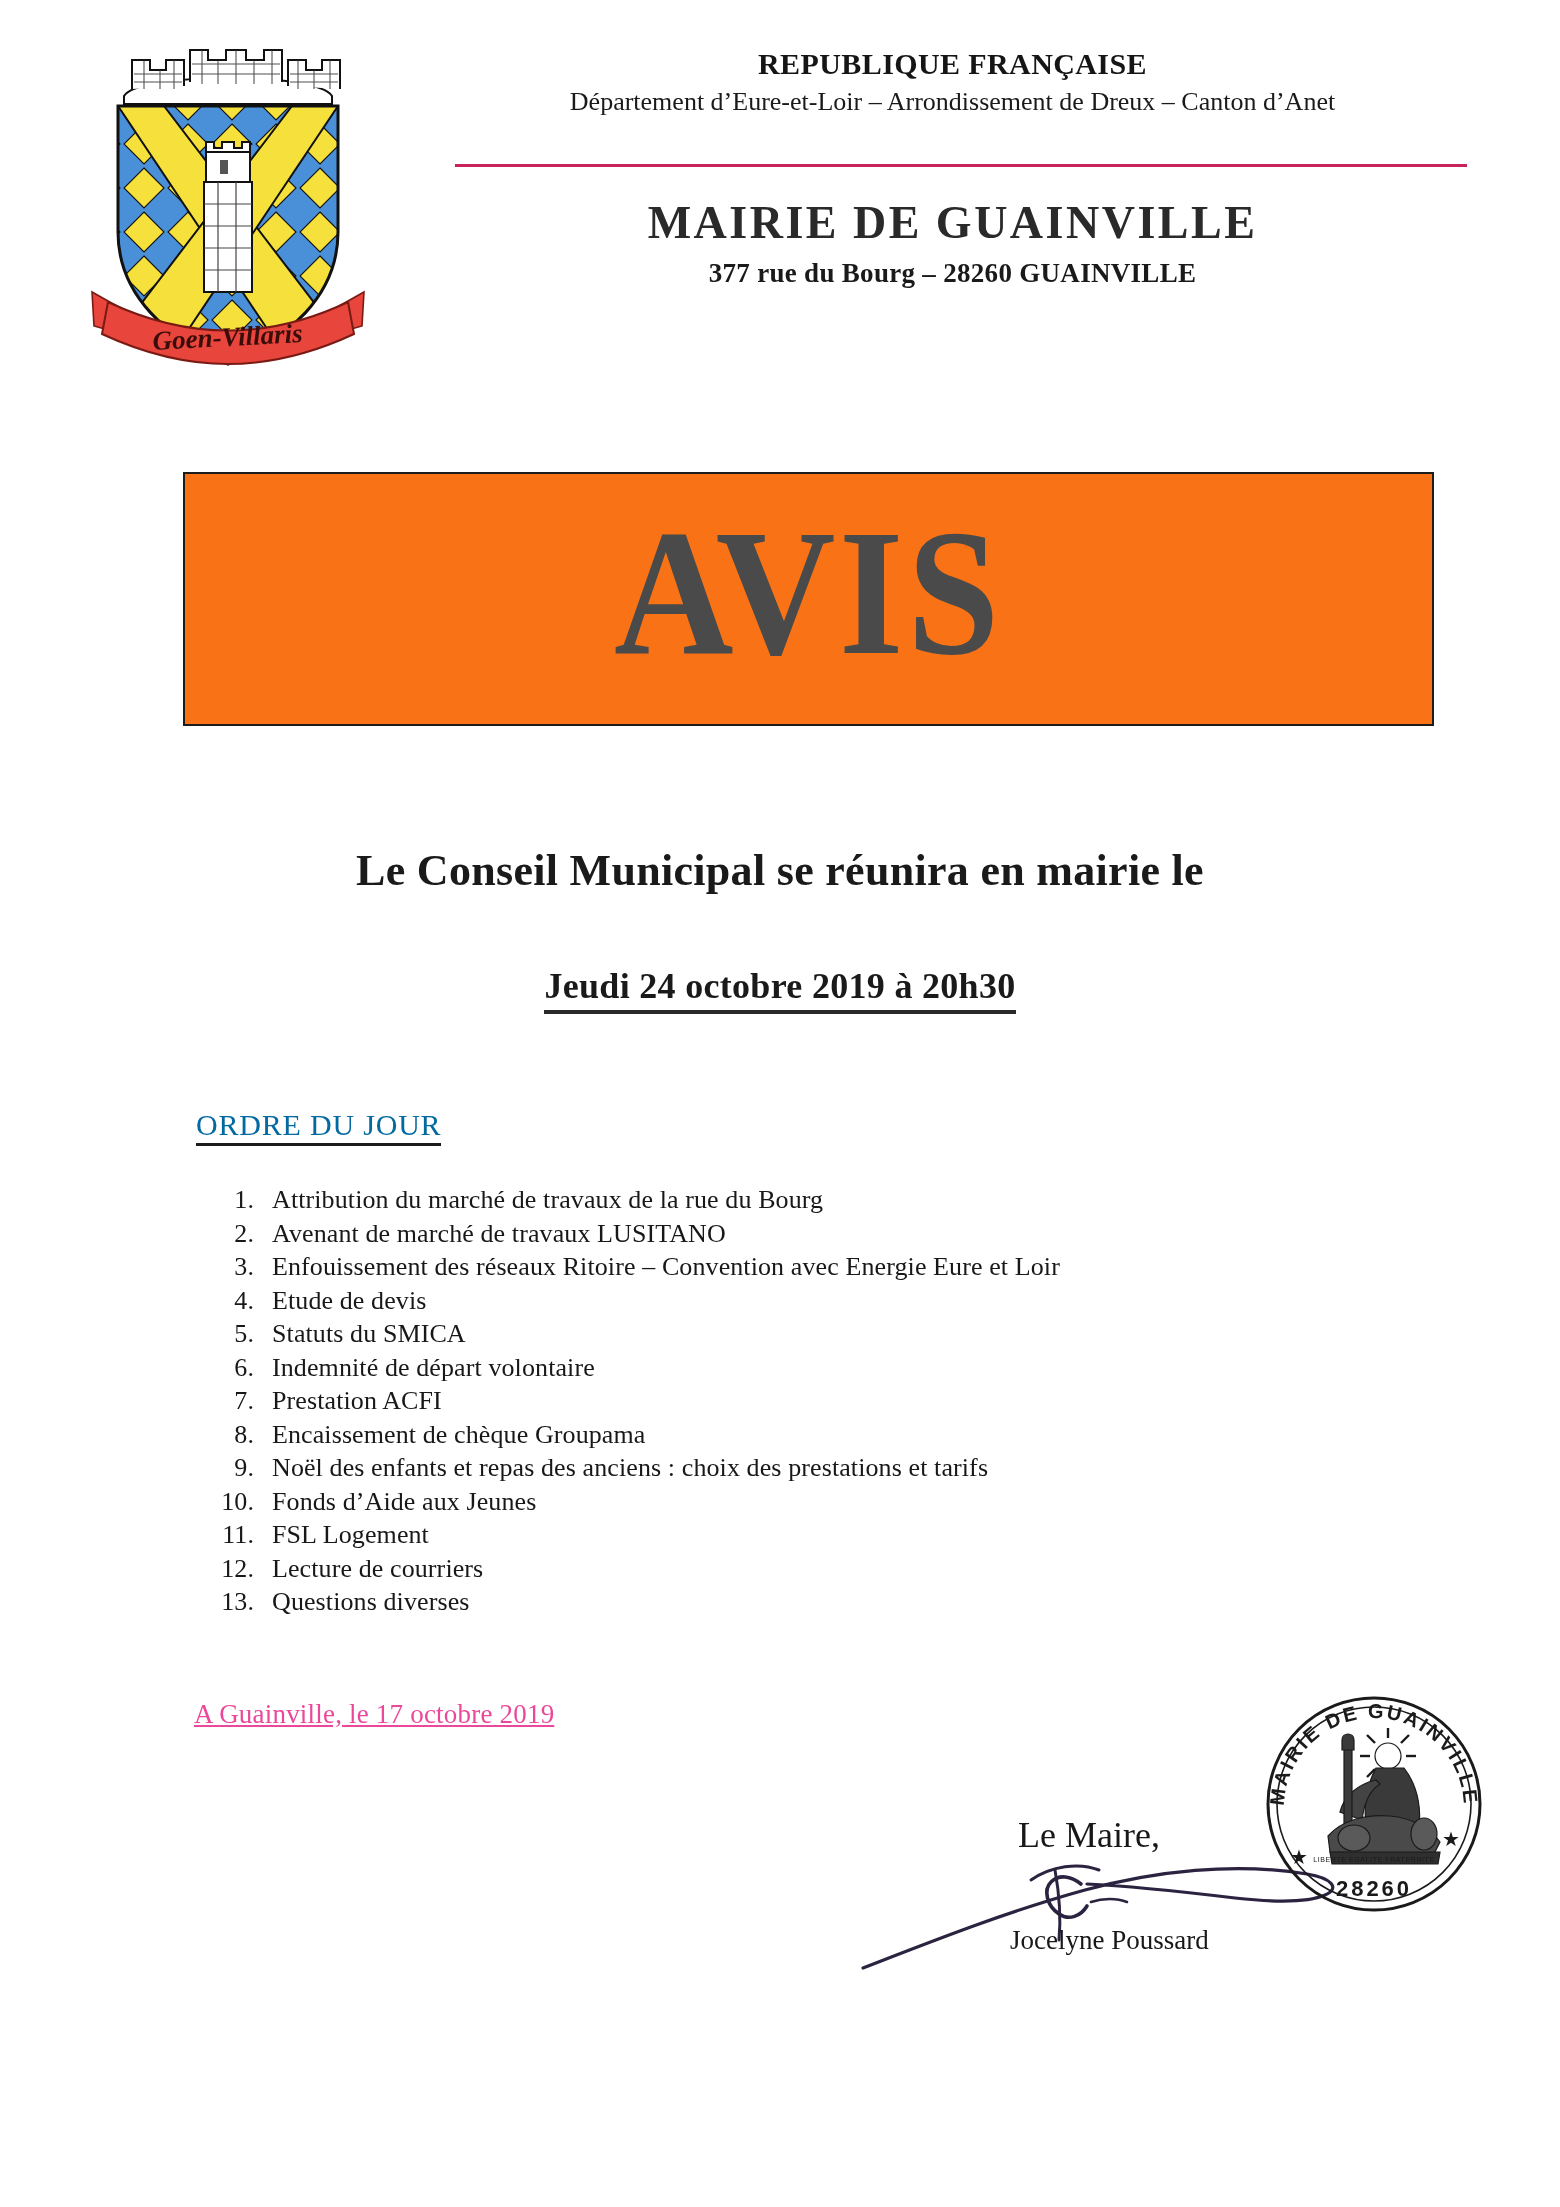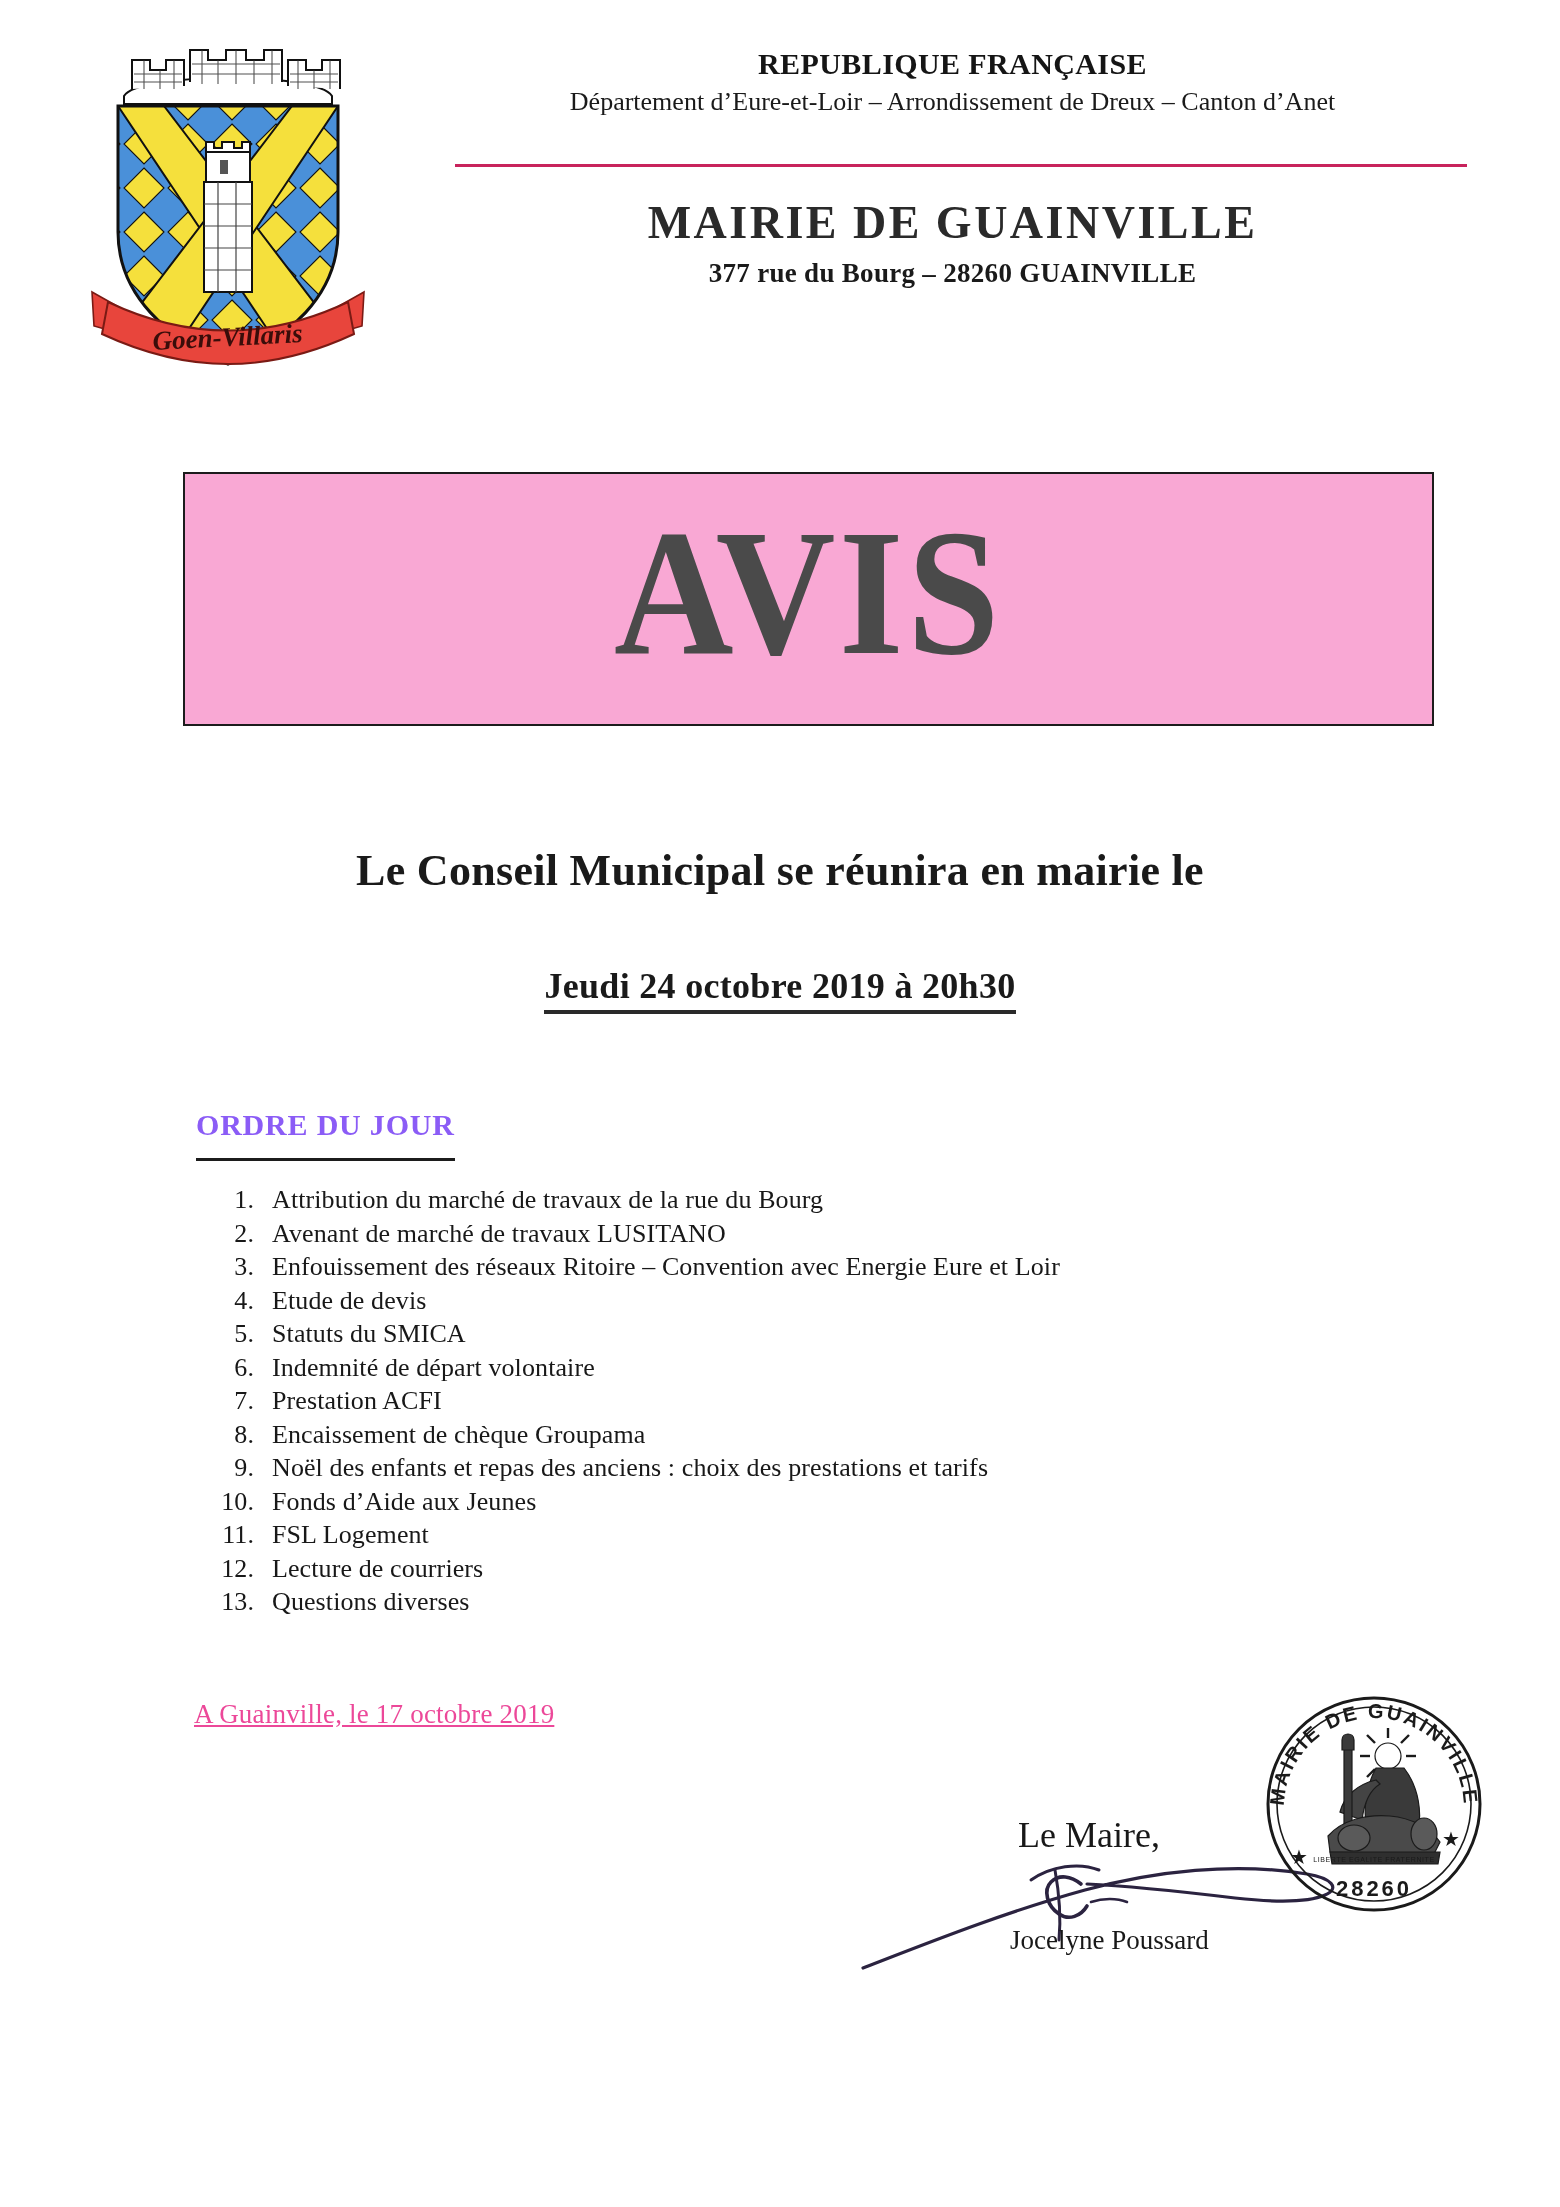--- a/index.html
+++ b/index.html
@@ -118,21 +118,21 @@
 
   
   .avis-box {
     position: absolute;
     left: 183px;
     top: 472px;
     width: 1251px;
     height: 254px;
     border: 2px solid #1c1c1c;
     box-sizing: border-box;
-    background: #f9a8d4;
+    background: #f97316;
     display: flex;
     align-items: center;
     justify-content: center;
   }
   .avis-word {
     font-family: "Liberation Serif", serif;
     font-weight: bold;
     font-size: 180px;
     letter-spacing: 4px;
     color: #4a4a4a;
@@ -175,26 +175,26 @@
 
   
   .agenda-heading-wrap {
     position: absolute;
     left: 196px;
     top: 1108px;
   }
   .agenda-heading {
     display: inline-block;
     font-family: "Liberation Serif", serif;
-    font-weight: bold;
+    font-weight: normal;
     font-size: 30px;
     letter-spacing: 0.8px;
-    color: #8b5cf6;
+    color: #0369a1;
     border-bottom: 3px solid #1c1c1c;
-    padding-bottom: 16px;
+    padding-bottom: 1px;
   }
 
   .agenda-list {
     position: absolute;
     left: 216px;
     top: 1183px;
     width: 1150px;
     margin: 0;
     padding: 0;
     list-style: none;

